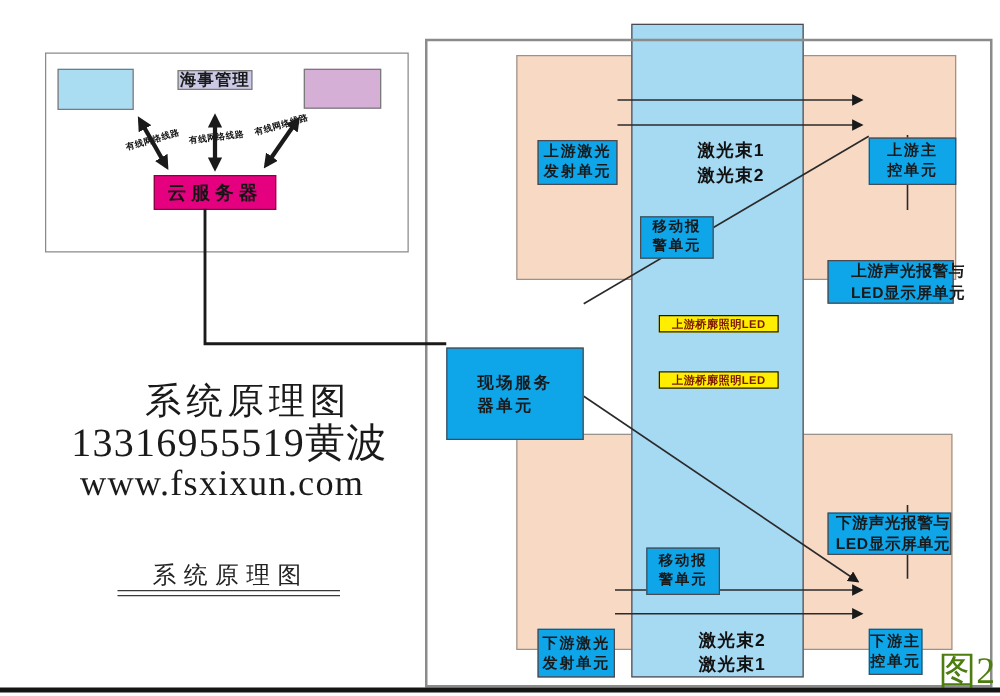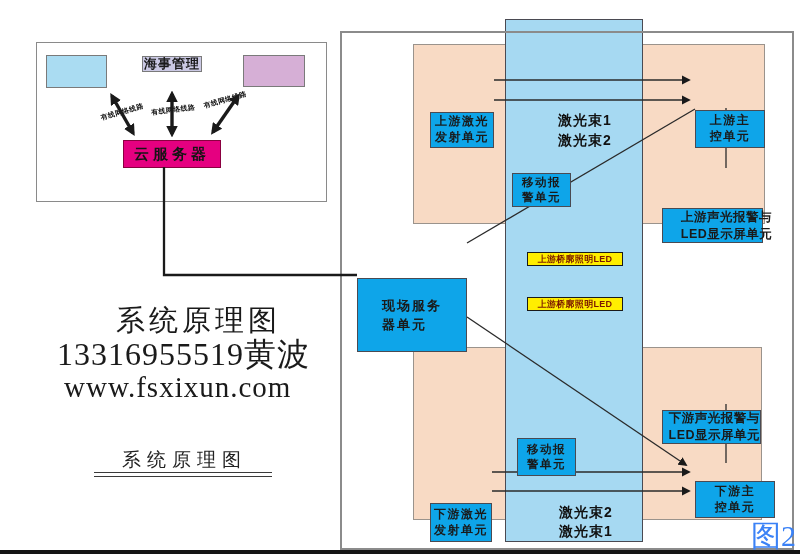--- a/index.html
+++ b/index.html
@@ -142,29 +142,29 @@
     </div>
   </div>
 
   <div class="box unit" style="left:430px;top:463px;width:62px;height:39px;">
     <div class="twoline lbl12">
       <div>下游激光</div>
       <div>发射单元</div>
     </div>
   </div>
 
-  <div class="box unit" style="left:695px;top:441px;width:80px;height:37px;">
+  <div class="box unit" style="left:695px;top:463px;width:43px;height:37px;">
     <div class="twoline lbl12">
       <div>下游主</div>
       <div>控单元</div>
     </div>
   </div>
 
   <div class="beamlbl" style="left:558px;top:68px;">激光束1</div>
   <div class="beamlbl" style="left:558px;top:88px;">激光束2</div>
   <div class="beamlbl" style="left:559px;top:460px;">激光束2</div>
   <div class="beamlbl" style="left:559px;top:479px;">激光束1</div>
 
-  <div class="abs serif" style="left:751px;top:516px;font-size:30px;color:#3b82f6;">图2</div>
+  <div class="abs serif" style="left:751px;top:516px;font-size:30px;color:#4d7c0f;">图2</div>
 
   <div class="abs" style="left:0;top:550px;width:800px;height:3.5px;background:#151515;"></div>
 
 </div>
 
 </body></html>

